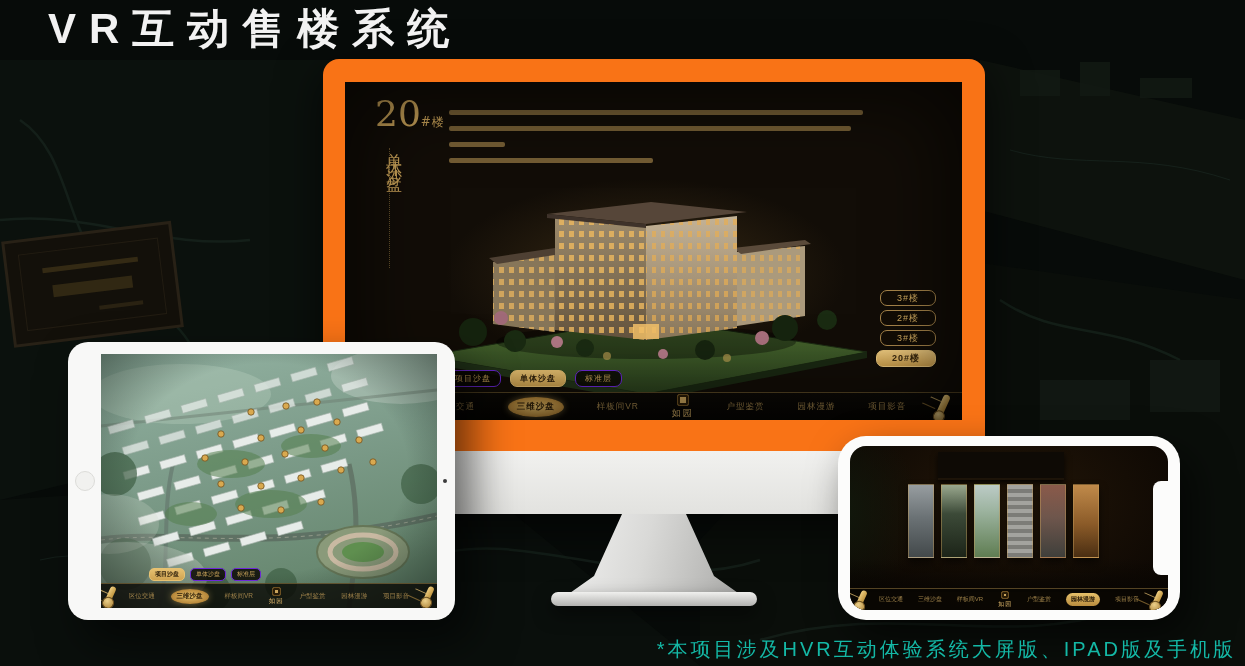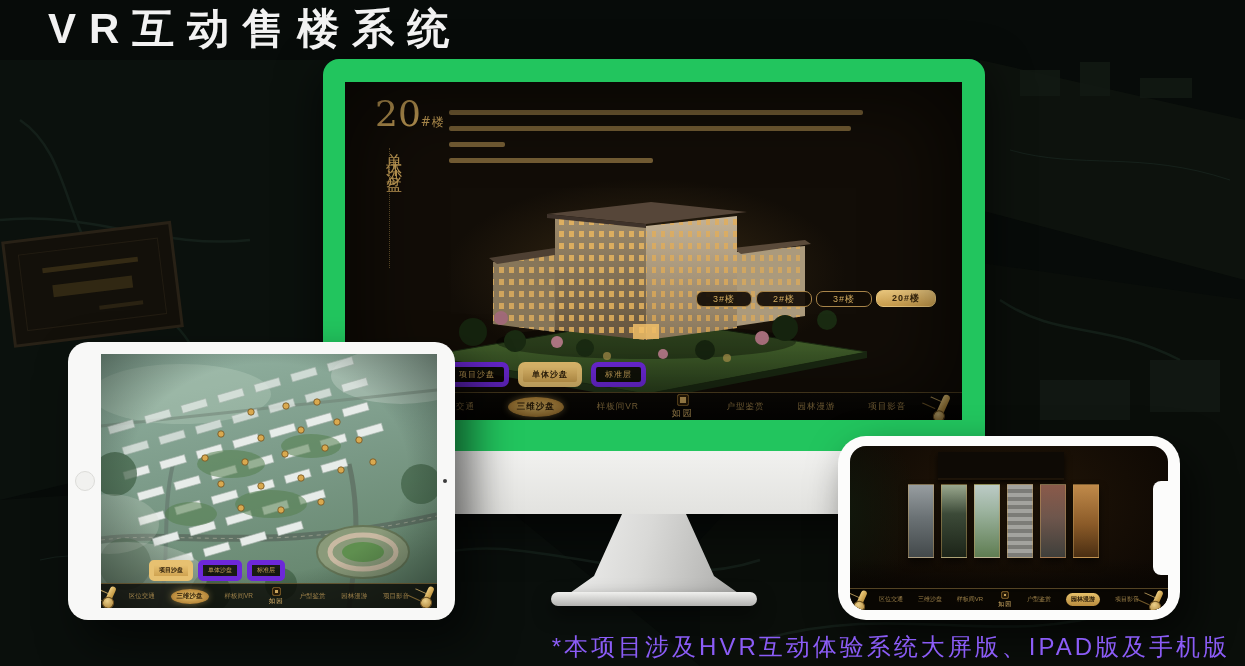--- a/index.html
+++ b/index.html
@@ -9,21 +9,21 @@
   }
   
   #bg{position:absolute;inset:0;}
   
   #page-title{
     position:absolute;top:1px;left:0;width:100%;
     font-size:42px;font-weight:bold;color:#f2f2f2;letter-spacing:13px;white-space:nowrap;margin-left:48px;
   }
   
   #monitor{position:absolute;left:323px;top:59px;width:662px;height:549px;}
-  .m-bezel{position:absolute;left:0;top:0;width:662px;height:455px;background:#22c55e;border-radius:16px;
+  .m-bezel{position:absolute;left:0;top:0;width:662px;height:455px;background:#f97316;border-radius:16px;
     box-shadow:0 14px 45px rgba(0,0,0,.65);}
   .m-seam{position:absolute;left:0;right:0;top:392px;height:63px;background:linear-gradient(#f1f1ef,#e2e2df);border-radius:0 0 16px 16px;}
   .m-screen{position:absolute;left:22px;top:23px;width:617px;height:338px;background:#120d07;overflow:hidden;}
   .m-screen::after{content:"";position:absolute;inset:0;pointer-events:none;
     box-shadow:inset 0 0 70px 22px rgba(0,0,0,.55);}
   .m-neck{position:absolute;left:231px;top:455px;width:200px;height:86px;
     clip-path:polygon(34% 0,66% 0,80% 72%,97% 100%,3% 100%,20% 72%);
     background:linear-gradient(105deg,#f4f4f3 0%,#d9d9d7 45%,#a4a4a2 100%);}
   .m-foot{position:absolute;left:228px;top:533px;width:206px;height:14px;border-radius:7px;
     background:linear-gradient(#f0f0ee,#b2b2b0);box-shadow:0 8px 18px rgba(0,0,0,.55);}
@@ -33,30 +33,30 @@
   .m-hero-num .sfx{font-size:12px;letter-spacing:1px;}
   .m-hero-sub{writing-mode:vertical-rl;font-size:16px;letter-spacing:8px;margin:8px 0 0 8px;height:140px;color:#c9a258;}
   .m-hero-line{position:absolute;left:44px;top:66px;height:120px;border-left:1px dotted rgba(201,162,88,.45);}
   
   .m-desc{position:absolute;left:104px;top:28px;}
   .m-desc div{height:5px;background:#8d7240;opacity:.8;filter:blur(.45px);margin-bottom:11px;border-radius:2px;}
   .m-desc .l1{width:414px;}.m-desc .l2{width:402px;}.m-desc .l3{width:56px;}.m-desc .l4{width:204px;}
   
   .m-building{position:absolute;left:62px;top:62px;width:478px;height:252px;}
   
-  .m-floors{position:absolute;right:26px;top:208px;display:flex;flex-direction:row;gap:4px;align-items:flex-end;}
+  .m-floors{position:absolute;right:26px;top:208px;display:flex;flex-direction:column;gap:4px;align-items:flex-end;}
   .floor-btn{width:54px;height:14px;line-height:14px;text-align:center;font-size:9px;letter-spacing:1px;
     color:#d2ab5f;background:rgba(18,12,5,.92);border:1px solid #a8854a;border-radius:7px;cursor:pointer;}
   .floor-btn.active{width:58px;height:15px;line-height:15px;color:#38270d;font-weight:bold;
     background:linear-gradient(#ecc87d,#cda04e);border-color:#ecc87d;}
   
   .subtabs{position:absolute;display:flex;gap:9px;}
   .m-subtabs{left:100px;bottom:33px;}
   .pill{padding:2px 9px;font-size:8px;letter-spacing:1px;color:#c8a359;background:rgba(10,8,4,.85);
-    border:5px solid #6d28d9;border-radius:7px;white-space:nowrap;cursor:pointer;}
+    border:1px solid #6d28d9;border-radius:7px;white-space:nowrap;cursor:pointer;}
   .pill.active{color:#31220c;background:linear-gradient(#e7c171,#cfa351);border-color:#e7c171;font-weight:bold;}
   
   .navbar{position:absolute;left:0;right:0;bottom:0;display:flex;align-items:center;
     background:linear-gradient(#0c0a06,#060503);border-top:1px solid rgba(200,160,85,.4);}
   .m-nav{height:27px;padding:0 16px 0 92px;justify-content:space-between;}
   .navitem{font-size:8.5px;letter-spacing:1px;color:#9d8049;white-space:nowrap;cursor:pointer;}
   .navitem.active{background:radial-gradient(ellipse at center,#e6c06a 0%,#bb8c3e 62%,#6e511f 100%);
     color:#2a1c08;font-weight:bold;padding:4px 9px;border-radius:50%;box-shadow:0 0 7px rgba(230,190,100,.45);}
   .logo{display:flex;flex-direction:column;align-items:center;gap:1px;cursor:default;}
   .seal{width:10px;height:10px;background:#caa55c;border:1px solid #6d5122;border-radius:2px;
@@ -103,21 +103,21 @@
   .pp5{background:linear-gradient(#8a5a4a 0%,#6e564c 45%,#3f3f3b 100%);}
   .pp6{background:linear-gradient(#c08a4a 0%,#8a5a28 55%,#4a2e12 100%);}
   .p-floor{position:absolute;left:0;right:0;bottom:18px;height:34px;
     background:linear-gradient(rgba(40,26,12,0),rgba(8,5,2,.9));}
   .p-nav{height:21px;padding:0 8px;justify-content:space-between;background:rgba(8,6,3,.82);}
   .p-nav .navitem{font-size:6px;letter-spacing:0;}
   .p-nav .navitem.active{background:linear-gradient(#e6c06a,#b98c3e);border-radius:7px;padding:2px 5px;box-shadow:none;}
   .p-nav .logo-text{font-size:6px;letter-spacing:1px;}
   .p-nav .seal{width:6px;height:6px;}
   
-  #footnote{position:absolute;right:15px;bottom:3px;font-size:24px;color:#8b5cf6;letter-spacing:3px;white-space:nowrap;}
+  #footnote{position:absolute;right:9px;bottom:3px;font-size:20px;color:#14b8a6;letter-spacing:3px;white-space:nowrap;}
 </style>
 </head>
 <body>
 
 <svg id="bg" width="1245" height="666" viewBox="0 0 1245 666">
   <rect width="1245" height="666" fill="#070b09"></rect>
   <polygon points="0,60 330,60 330,420 0,500" fill="#0d1410" opacity="0.7"></polygon>
   <polygon points="980,60 1245,120 1245,280 980,210" fill="#10150f" opacity="0.75"></polygon>
   <polygon points="960,260 1245,300 1245,666 700,666 700,540" fill="#0b100c" opacity="0.7"></polygon>
   <polygon points="0,500 460,470 700,666 0,666" fill="#0c120e" opacity="0.75"></polygon>

